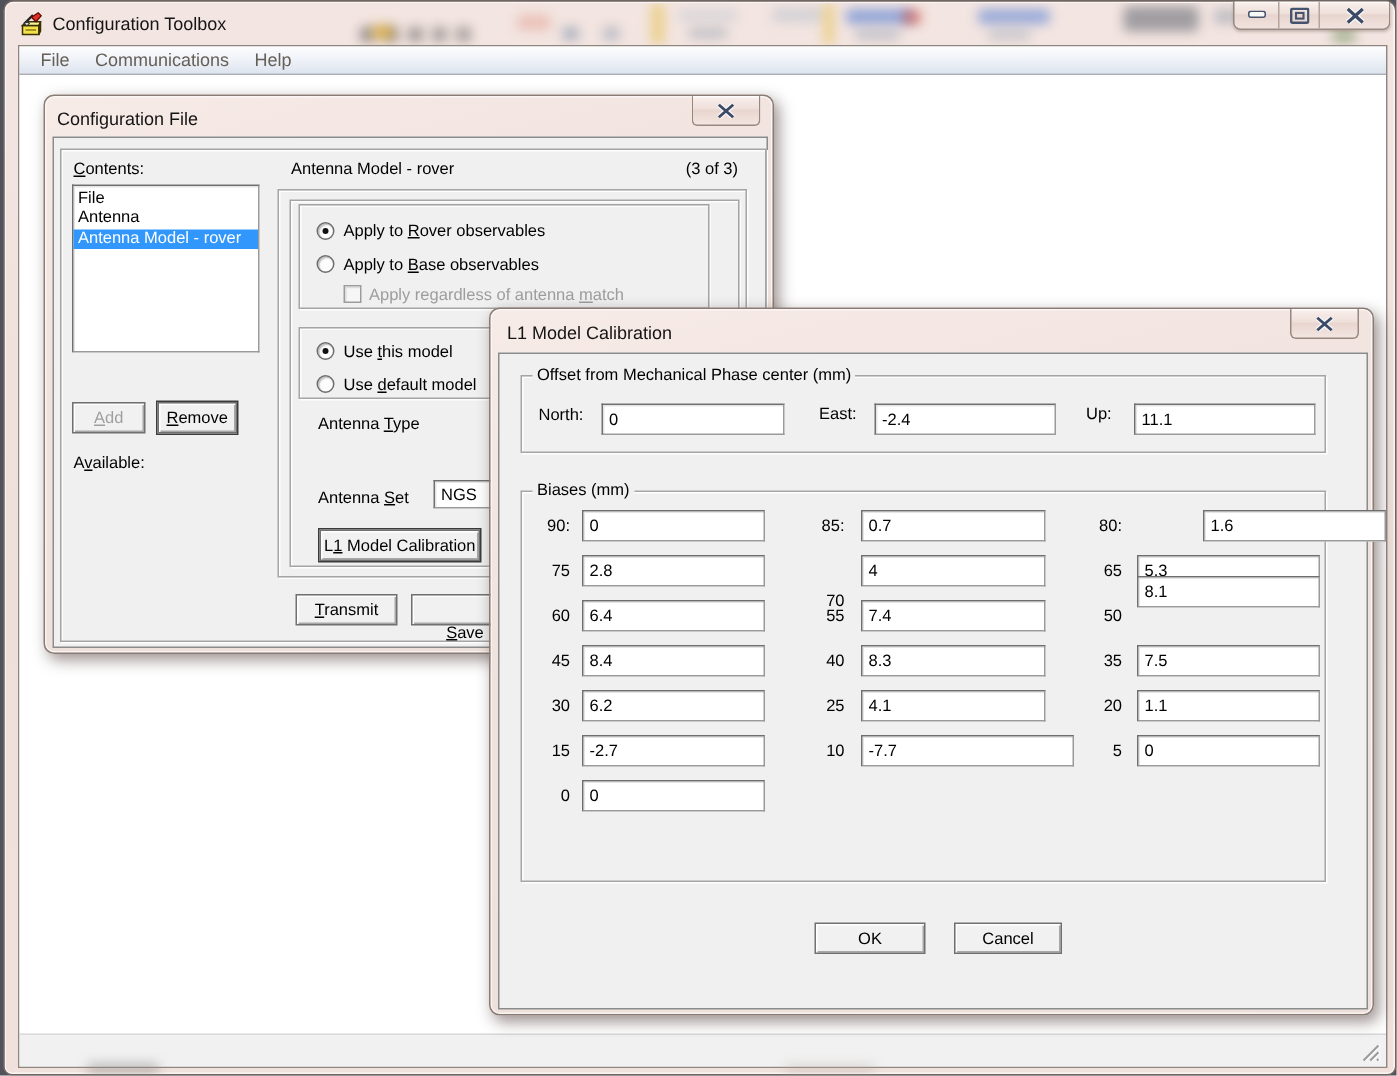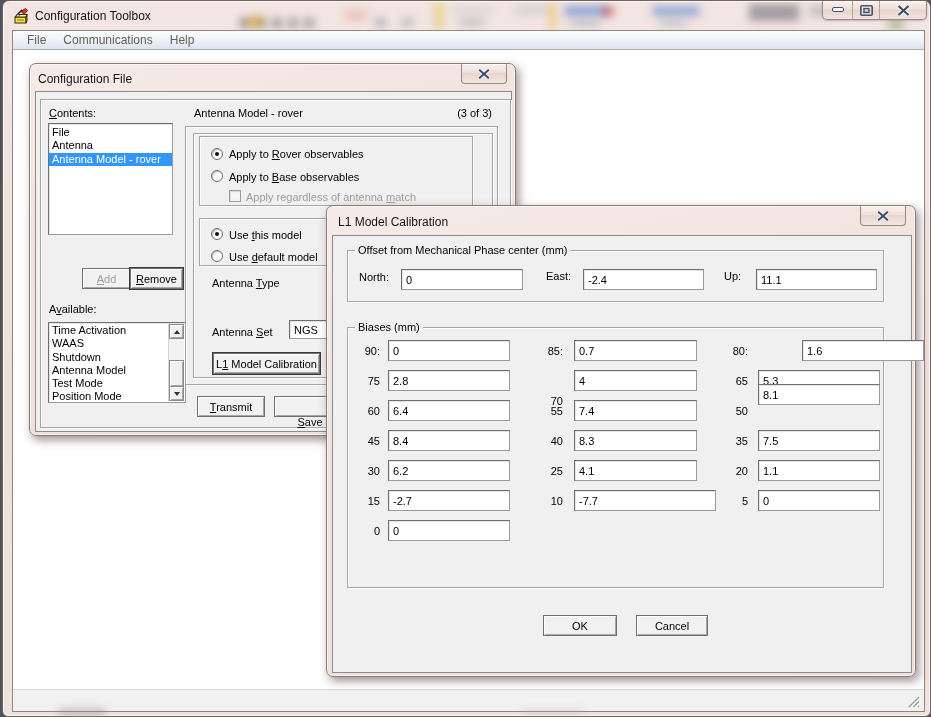--- a/index.html
+++ b/index.html
@@ -183,45 +183,28 @@
 
     <div class="gframe" style="left:4px; top:7px; width:471px; height:329px;"></div>
 
     <span class="lbl" style="left:13px; top:15px;"><span style="white-space: pre;"><u>C</u>ontents:</span></span>
     <div class="listbox sunken" style="left:12px; top:31px; width:125px; height:112px; padding-top:2px;">
       <div class="list-item">File</div>
       <div class="list-item">Antenna</div>
       <div class="list-item selected">Antenna Model - rover</div>
     </div>
 
-    <button class="btn disabled" style="left:12px; top:176px; width:49px; height:21px;margin-left:34px;">
+    <button class="btn disabled" style="left:12px; top:176px; width:49px; height:21px;">
         <span style="white-space: pre;"><u>A</u>dd</span>
       </button>
-    <button class="btn default" style="left:94px; top:176px; width:53px; height:21px;">
+    <button class="btn default" style="left:69px; top:176px; width:53px; height:21px;">
         <span style="white-space: pre;"><u>R</u>emove</span>
       </button>
 
     <span class="lbl" style="left:13px; top:211px;"><span style="white-space: pre;">A<u>v</u>ailable:</span></span>
-    <div class="listbox sunken" style="left:12px; top:230px; width:138px; height:81px; padding-top:1px;">
-      <div class="list-item">Time Activation</div>
-      <div class="list-item">WAAS</div>
-      <div class="list-item">Shutdown</div>
-      <div class="list-item">Antenna Model</div>
-      <div class="list-item">Test Mode</div>
-      <div class="list-item">Position Mode</div>
-      <div class="scrollbar">
-        <div class="sb-btn" style="top:0;">
-            <span class="arrow up"></span>
-          </div>
-        <div class="sb-thumb" style="top:36px; height:27px;"></div>
-        <div class="sb-btn" style="bottom:0;">
-            <span class="arrow down"></span>
-          </div>
-      </div>
-    </div>
 
     <span class="lbl" style="left:158px; top:15px;">Antenna Model - rover</span>
     <span class="lbl" style="right:19px; top:15px;">(3 of 3)</span>
 
     <div class="gframe" style="left:149px; top:34px; width:313px; height:259px;"></div>
     <div class="gframe" style="left:157px; top:41px; width:300px; height:245px;"></div>
 
     <div class="gframe" style="left:163px; top:44px; width:274px; height:70px;"></div>
     <span class="radio checked" style="left:175px; top:56px;"></span>
     <span class="lbl" style="left:193px; top:56px;"><span style="white-space: pre;">Apply to <u>R</u>over observables</span></span>

